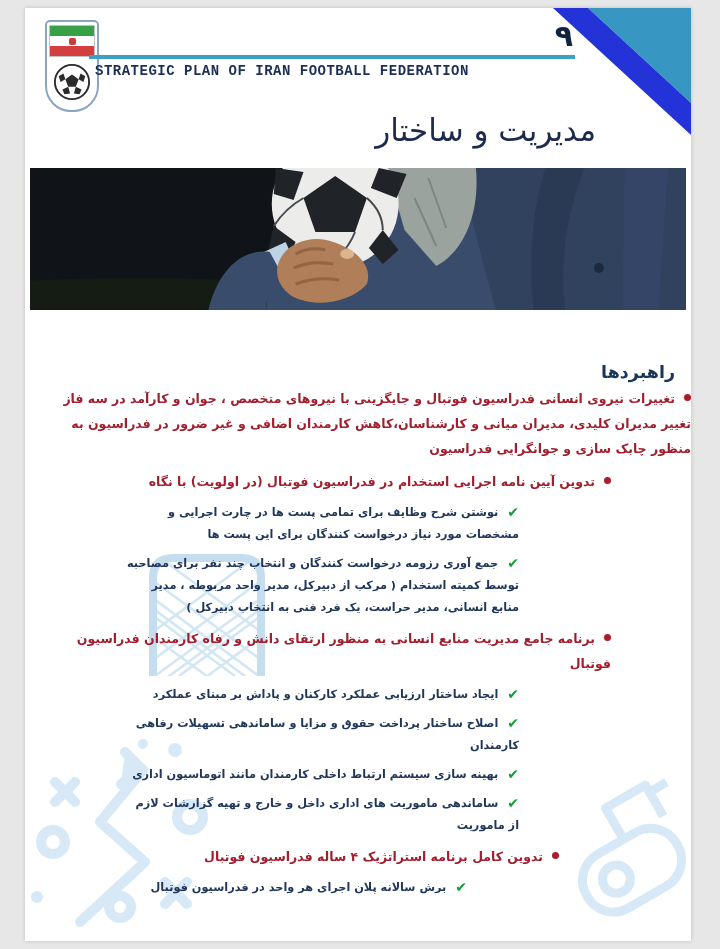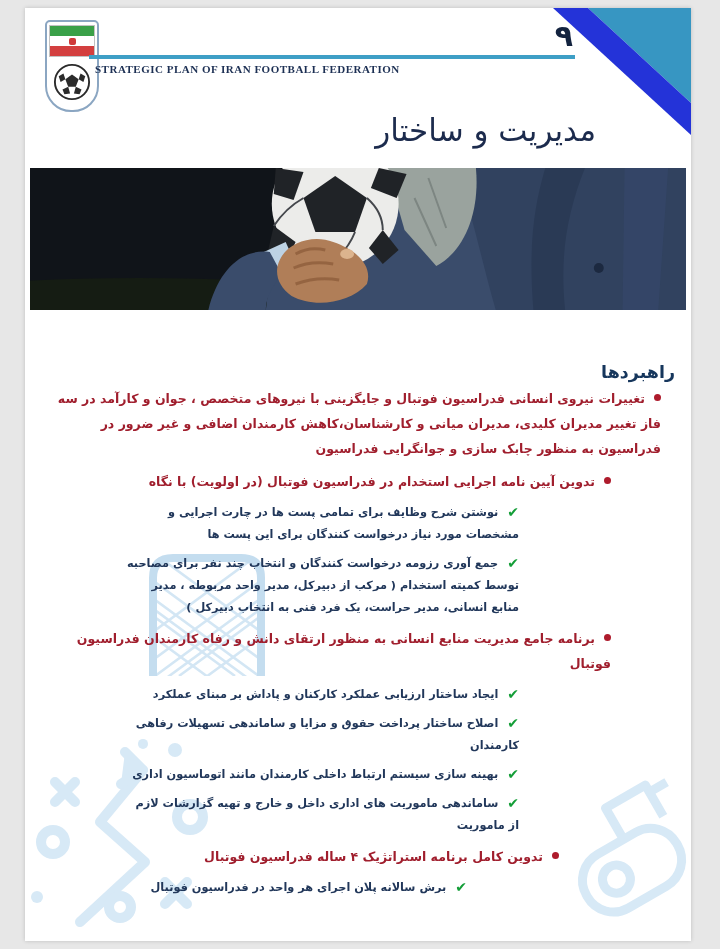--- a/index.html
+++ b/index.html
@@ -18,22 +18,22 @@
     display:flex;flex-direction:column;align-items:center;padding-top:3px;box-sizing:border-box;}
   .flag{width:44px;height:30px;border:1px solid #c2c2c2;display:flex;flex-direction:column;}
   .flag .g{flex:1;background:#3aa048;}
   .flag .w{flex:1;background:#ffffff;display:flex;align-items:center;justify-content:center;}
   .flag .w .em{width:7px;height:7px;background:#cf3a3a;border-radius:2px;}
   .flag .r{flex:1;background:#d33f3f;}
   .ball{width:38px;height:38px;margin-top:6px;}
   .rule{position:absolute;left:64px;top:47px;width:486px;height:4px;background:#3e9fc6;}
   .subtitle{
     position:absolute;left:70px;top:55px;
-    font-family:Liberation Serif, serif;
-    font-size:11px;font-weight:bold;letter-spacing:.5px;color:#1d3054;
+    font-family:Liberation Mono, monospace;
+    font-size:14px;font-weight:bold;letter-spacing:.5px;color:#1d3054;
   }
   .pagenum{
     position:absolute;right:118px;top:10px;font-size:30px;font-weight:bold;color:#13233f;
   }
   
   .title{
     position:absolute;right:95px;top:104px;margin:0;
     font-size:31px;font-weight:normal;color:#1c2b4d;direction:rtl;
   }
   
@@ -46,21 +46,21 @@
   .wm-whistle{right:0px;bottom:2px;width:125px;height:190px;}
   
   .strategies-heading{
     position:absolute;right:8px;top:346px;margin:8px;direction:rtl;
     font-size:17.5px;font-weight:bold;color:#16365c;text-align:center;
   }
   .list{
     position:absolute;top:378px;right:0;left:0;direction:rtl;z-index:2;
   }
   .s-item{margin-bottom:8px;text-align:right;}
-  .indent-0{padding-right:30px;padding-left:24px;}
+  .indent-0{padding-left:24px;}
   .indent-1{padding-right:80px;padding-left:40px;}
   .indent-2{padding-right:132px;padding-left:24px;}
   .dot{display:inline-block;width:7px;height:7px;border-radius:50%;
     background:#ae1b2c;margin-left:9px;vertical-align:2px;}
   .s-text{font-size:12.5px;line-height:25px;font-weight:bold;color:#a01e2d;}
   .subs{margin-top:7px;}
   .sub{padding-right:92px;padding-left:60px;margin-bottom:7px;}
   .check{color:#149e38;font-size:14px;font-weight:bold;margin-left:9px;vertical-align:-1px;}
   .sub-text{font-size:11.3px;line-height:20px;font-weight:600;color:#21375a;}
   .content-layer{position:relative;z-index:2;}

